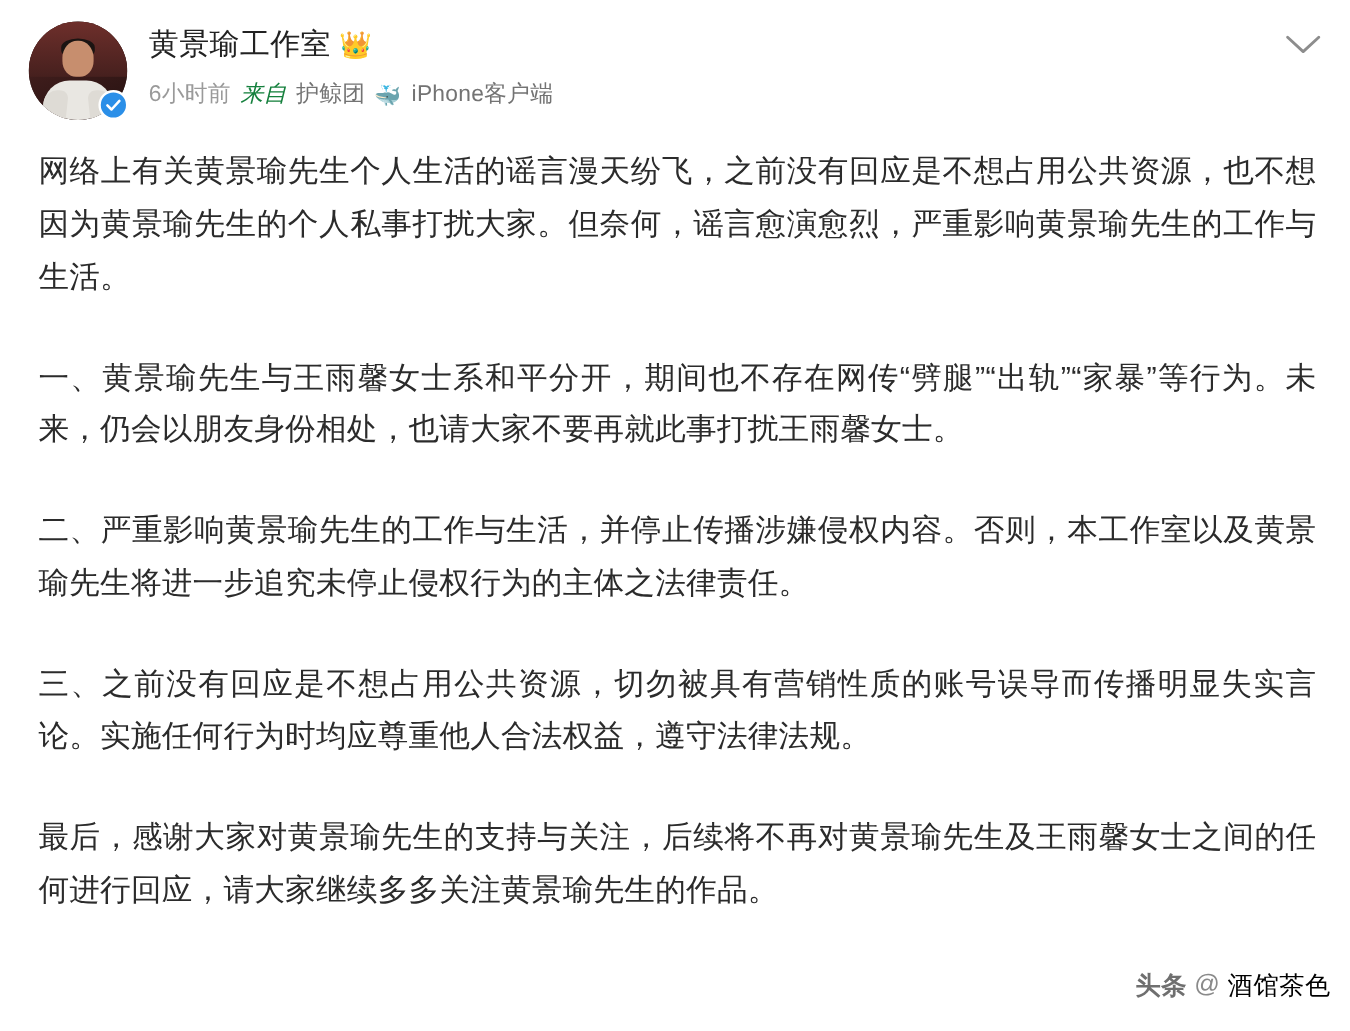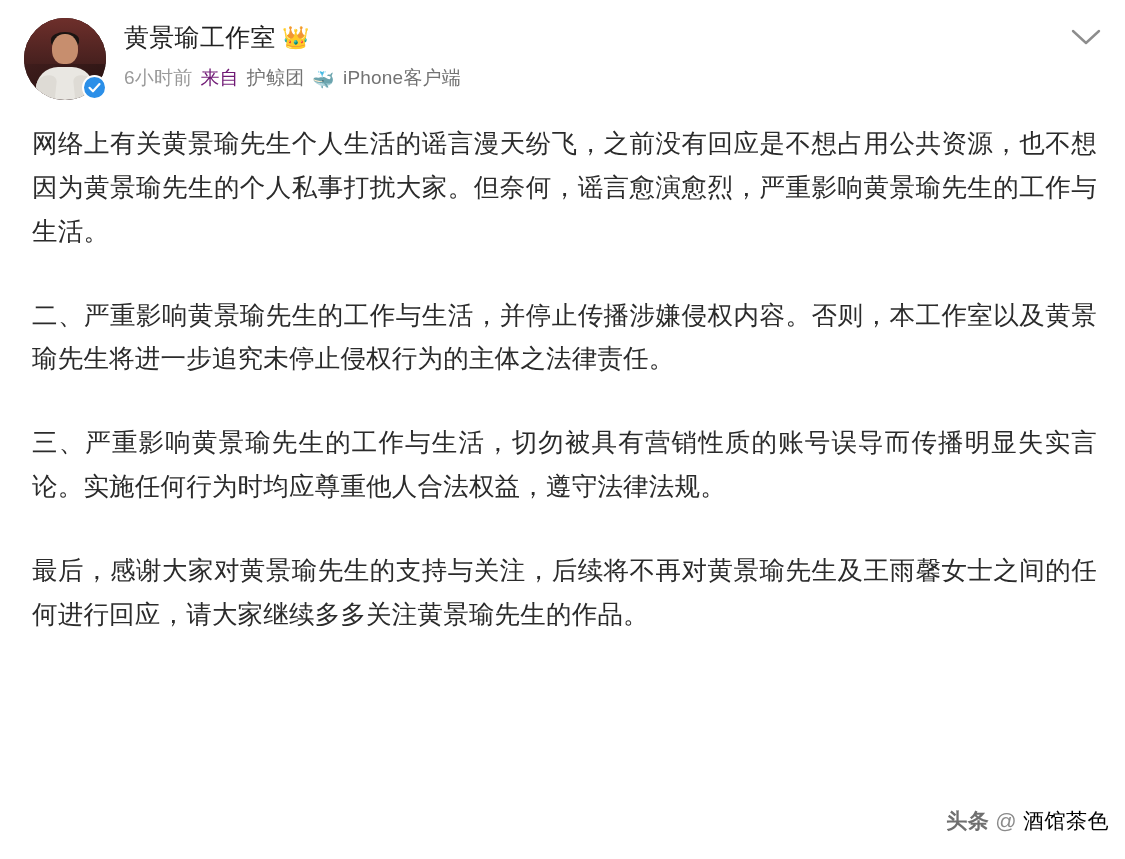--- a/index.html
+++ b/index.html
@@ -142,21 +142,21 @@
   .meta-row {
     display: flex;
     align-items: flex-end;
     gap: 8px;
     margin-top: 12px;
     font-size: 19px;
     color: #9a9a9a;
     letter-spacing: 0.2px;
     flex-wrap: nowrap;
   }
-  .meta-row .sep { color: #701a75; }
+  .meta-row .sep { color: #15803d; font-style: italic; }
   .meta-row .client { color: #737373; }
   .whale-icon { font-size: 18px; }
   .chevron-btn {
     position: absolute;
     right: 18px;
     top: 16px;
     width: 42px;
     height: 42px;
     display: flex;
     align-items: center;
@@ -235,22 +235,23 @@
 
     <div class="chevron-btn">
       <svg width="30" height="18" viewBox="0 0 30 18" aria-hidden="true">
         <path d="M2 3 L15 15 L28 3" fill="none" stroke="#8d8d8d" stroke-width="2.4" stroke-linecap="round" stroke-linejoin="round"></path>
       </svg>
     </div>
   </div>
 
   <div class="post-body">
     <p>网络上有关黄景瑜先生个人生活的谣言漫天纷飞，之前没有回应是不想占用公共资源，也不想因为黄景瑜先生的个人私事打扰大家。但奈何，谣言愈演愈烈，严重影响黄景瑜先生的工作与生活。</p>
+    <p>一、黄景瑜先生与王雨馨女士系和平分开，期间也不存在网传“劈腿”“出轨”“家暴”等行为。未来，仍会以朋友身份相处，也请大家不要再就此事打扰王雨馨女士。</p>
     <p>二、严重影响黄景瑜先生的工作与生活，并停止传播涉嫌侵权内容。否则，本工作室以及黄景瑜先生将进一步追究未停止侵权行为的主体之法律责任。</p>
-    <p>三、严重影响黄景瑜先生的工作与生活，切勿被具有营销性质的账号误导而传播明显失实言论。实施任何行为时均应尊重他人合法权益，遵守法律法规。</p>
+    <p>三、之前没有回应是不想占用公共资源，切勿被具有营销性质的账号误导而传播明显失实言论。实施任何行为时均应尊重他人合法权益，遵守法律法规。</p>
     <p>最后，感谢大家对黄景瑜先生的支持与关注，后续将不再对黄景瑜先生及王雨馨女士之间的任何进行回应，请大家继续多多关注黄景瑜先生的作品。</p>
   </div>
 
   <div class="watermark">
     <span class="tt">头条</span>
     <span class="at">@</span>
     <span class="wm-name">酒馆茶色</span>
   </div>
 
 </div>

